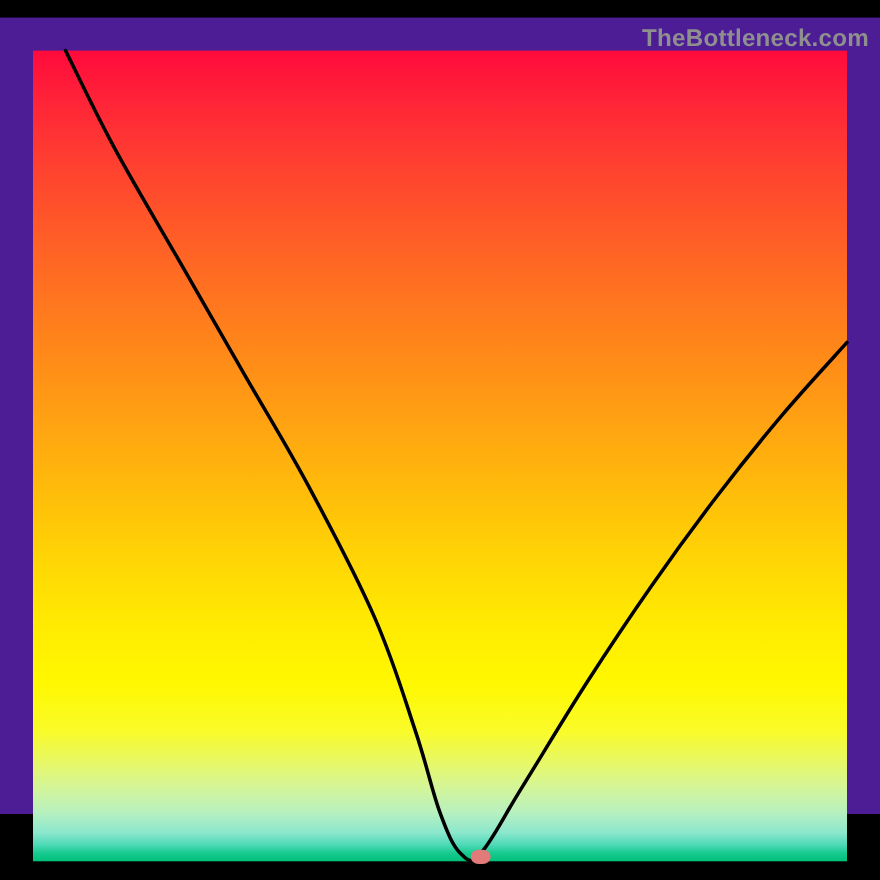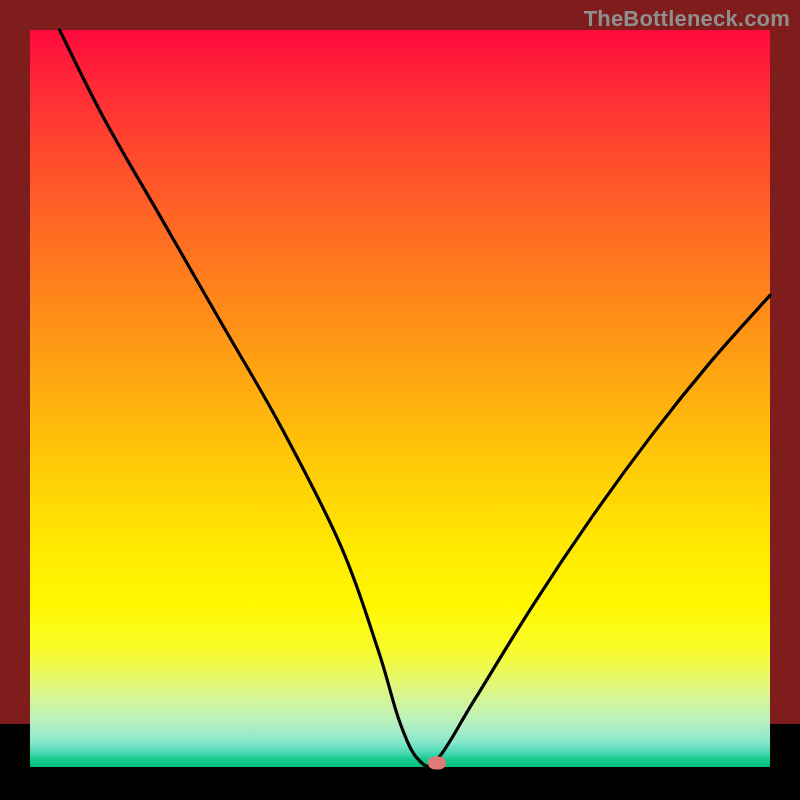--- a/index.html
+++ b/index.html
@@ -7,21 +7,22 @@
     padding: 0;
     width: 800px;
     height: 800px;
     background: #000;
     overflow: hidden;
   }
   .frame {
     position: relative;
     width: 800px;
     height: 724px;
-    background: #7f1d1d;
+    background: #4c1d95;
+    margin-top: 16px;
   }
   .plot-area {
     position: absolute;
     
     left: 30px;
     top: 30px;
     width: 740px;
     height: 737px;
     background: linear-gradient(
       to bottom,

